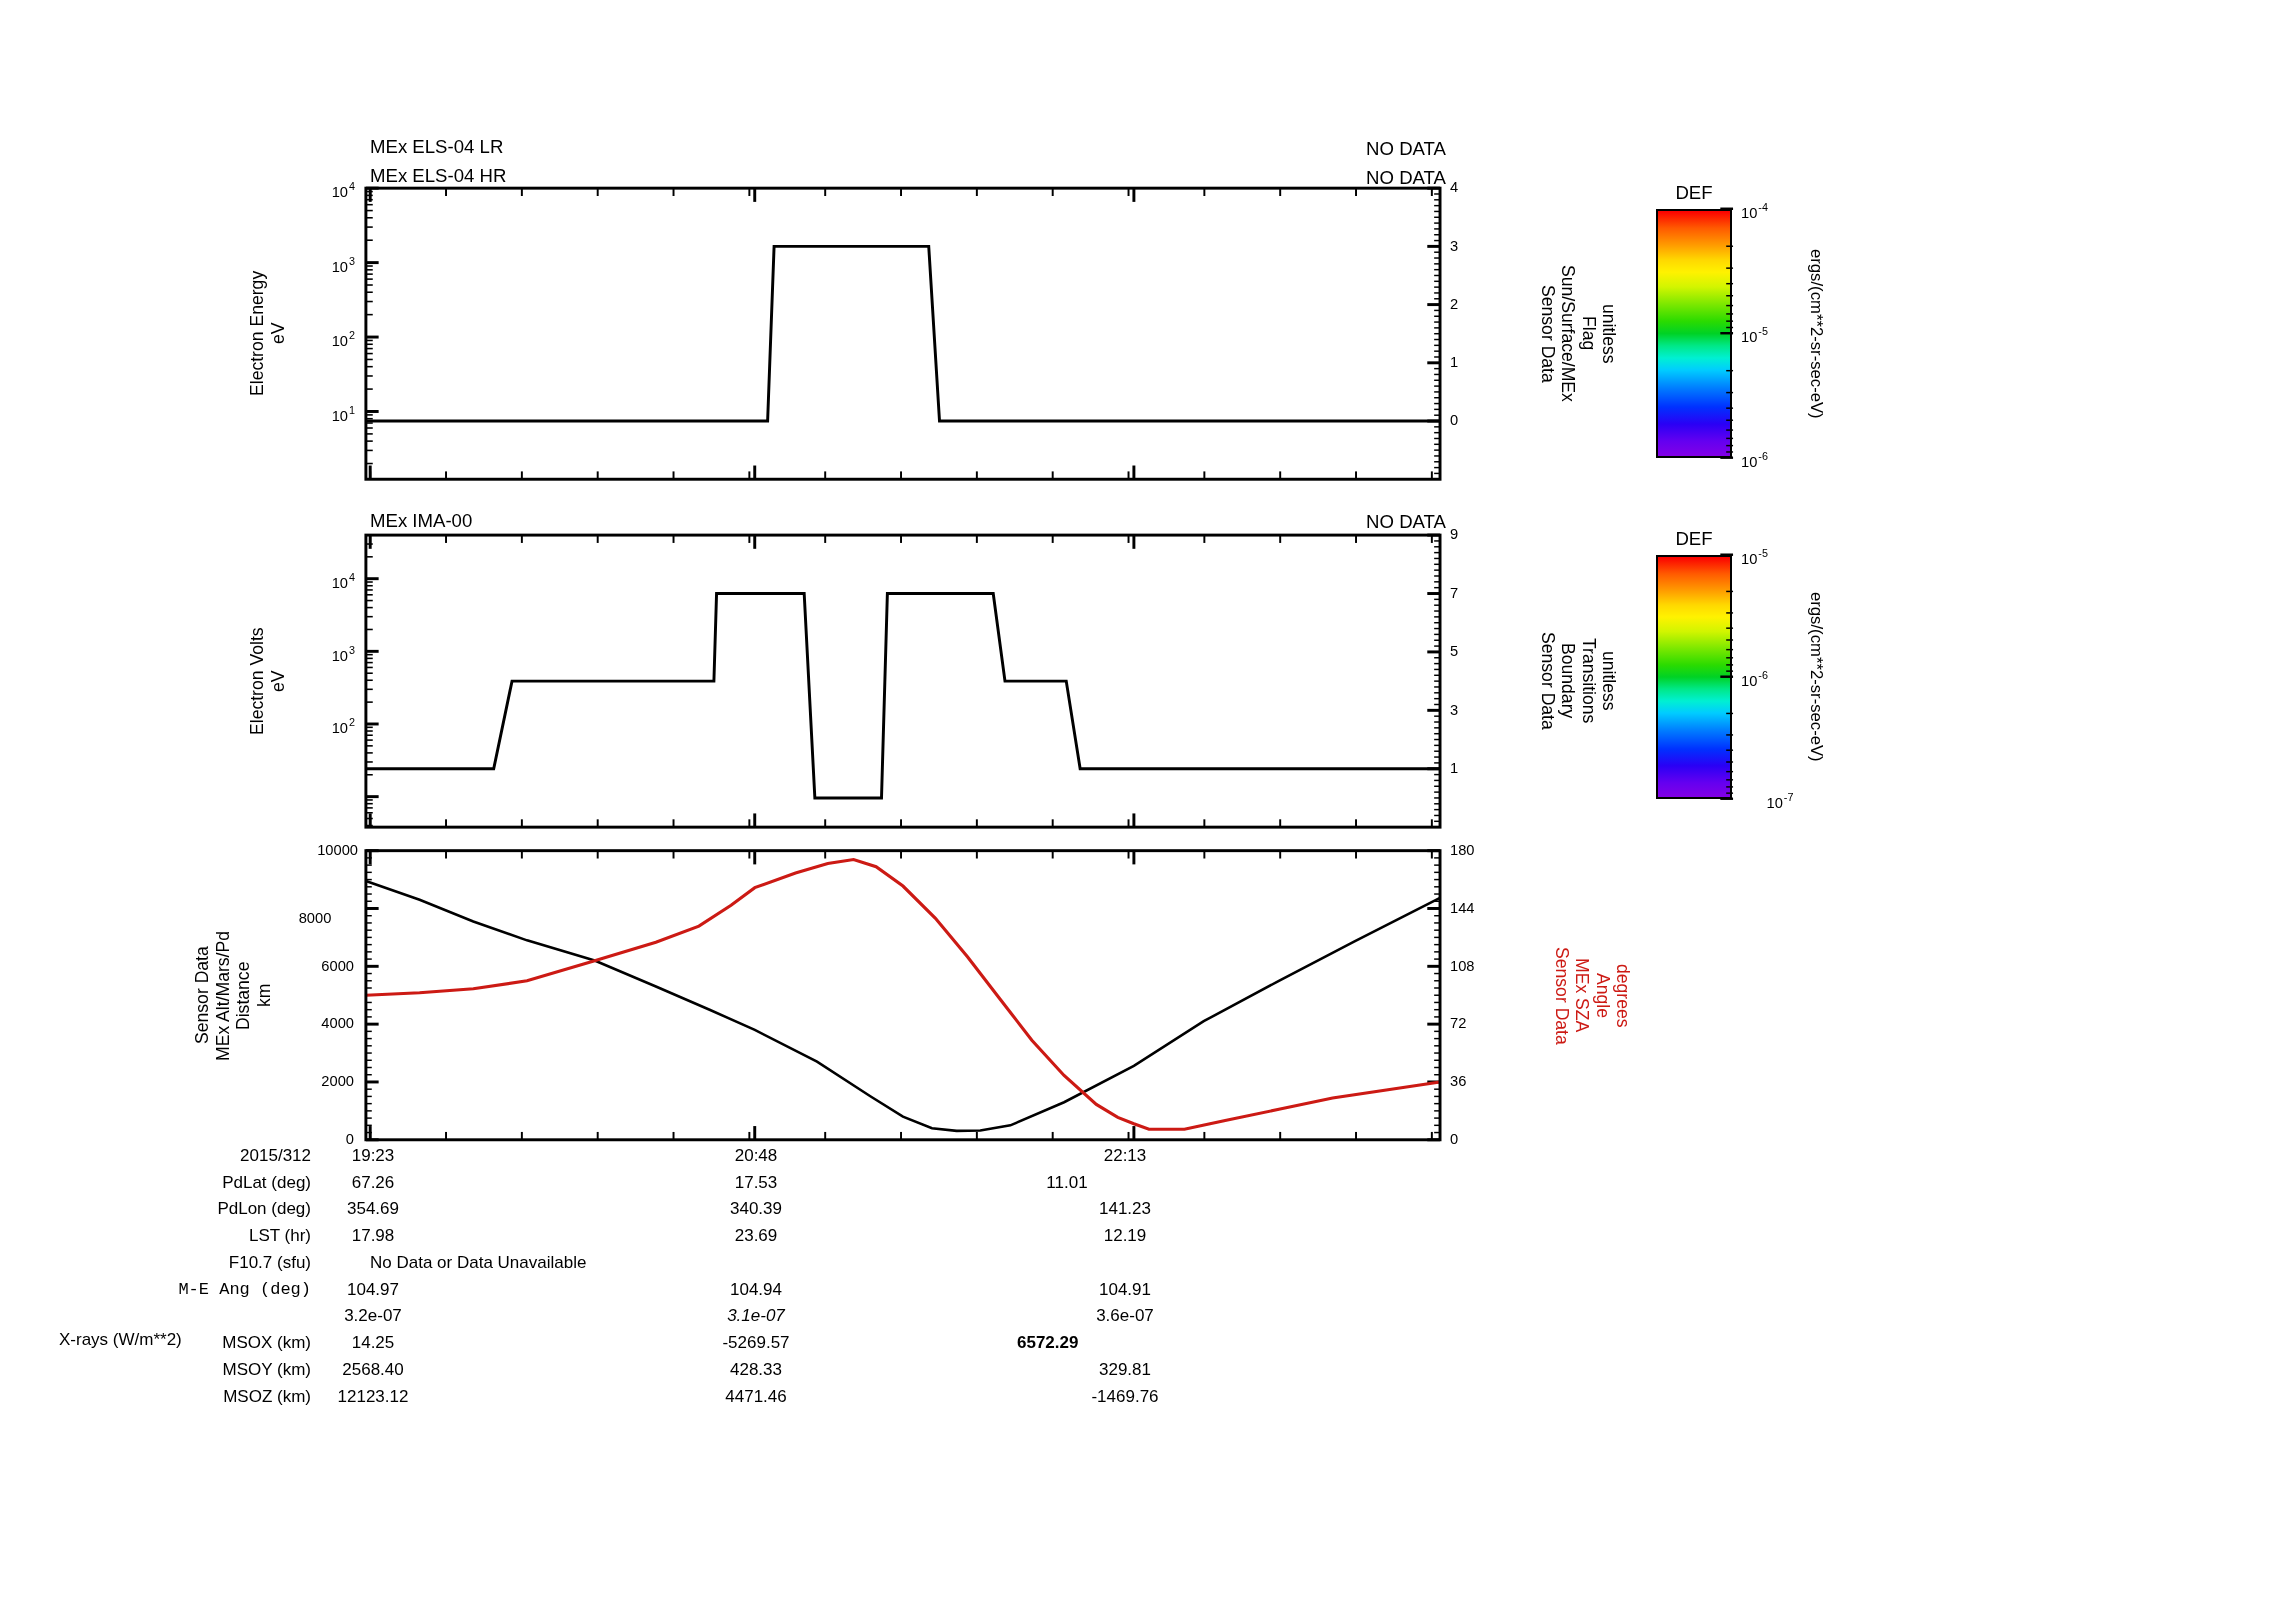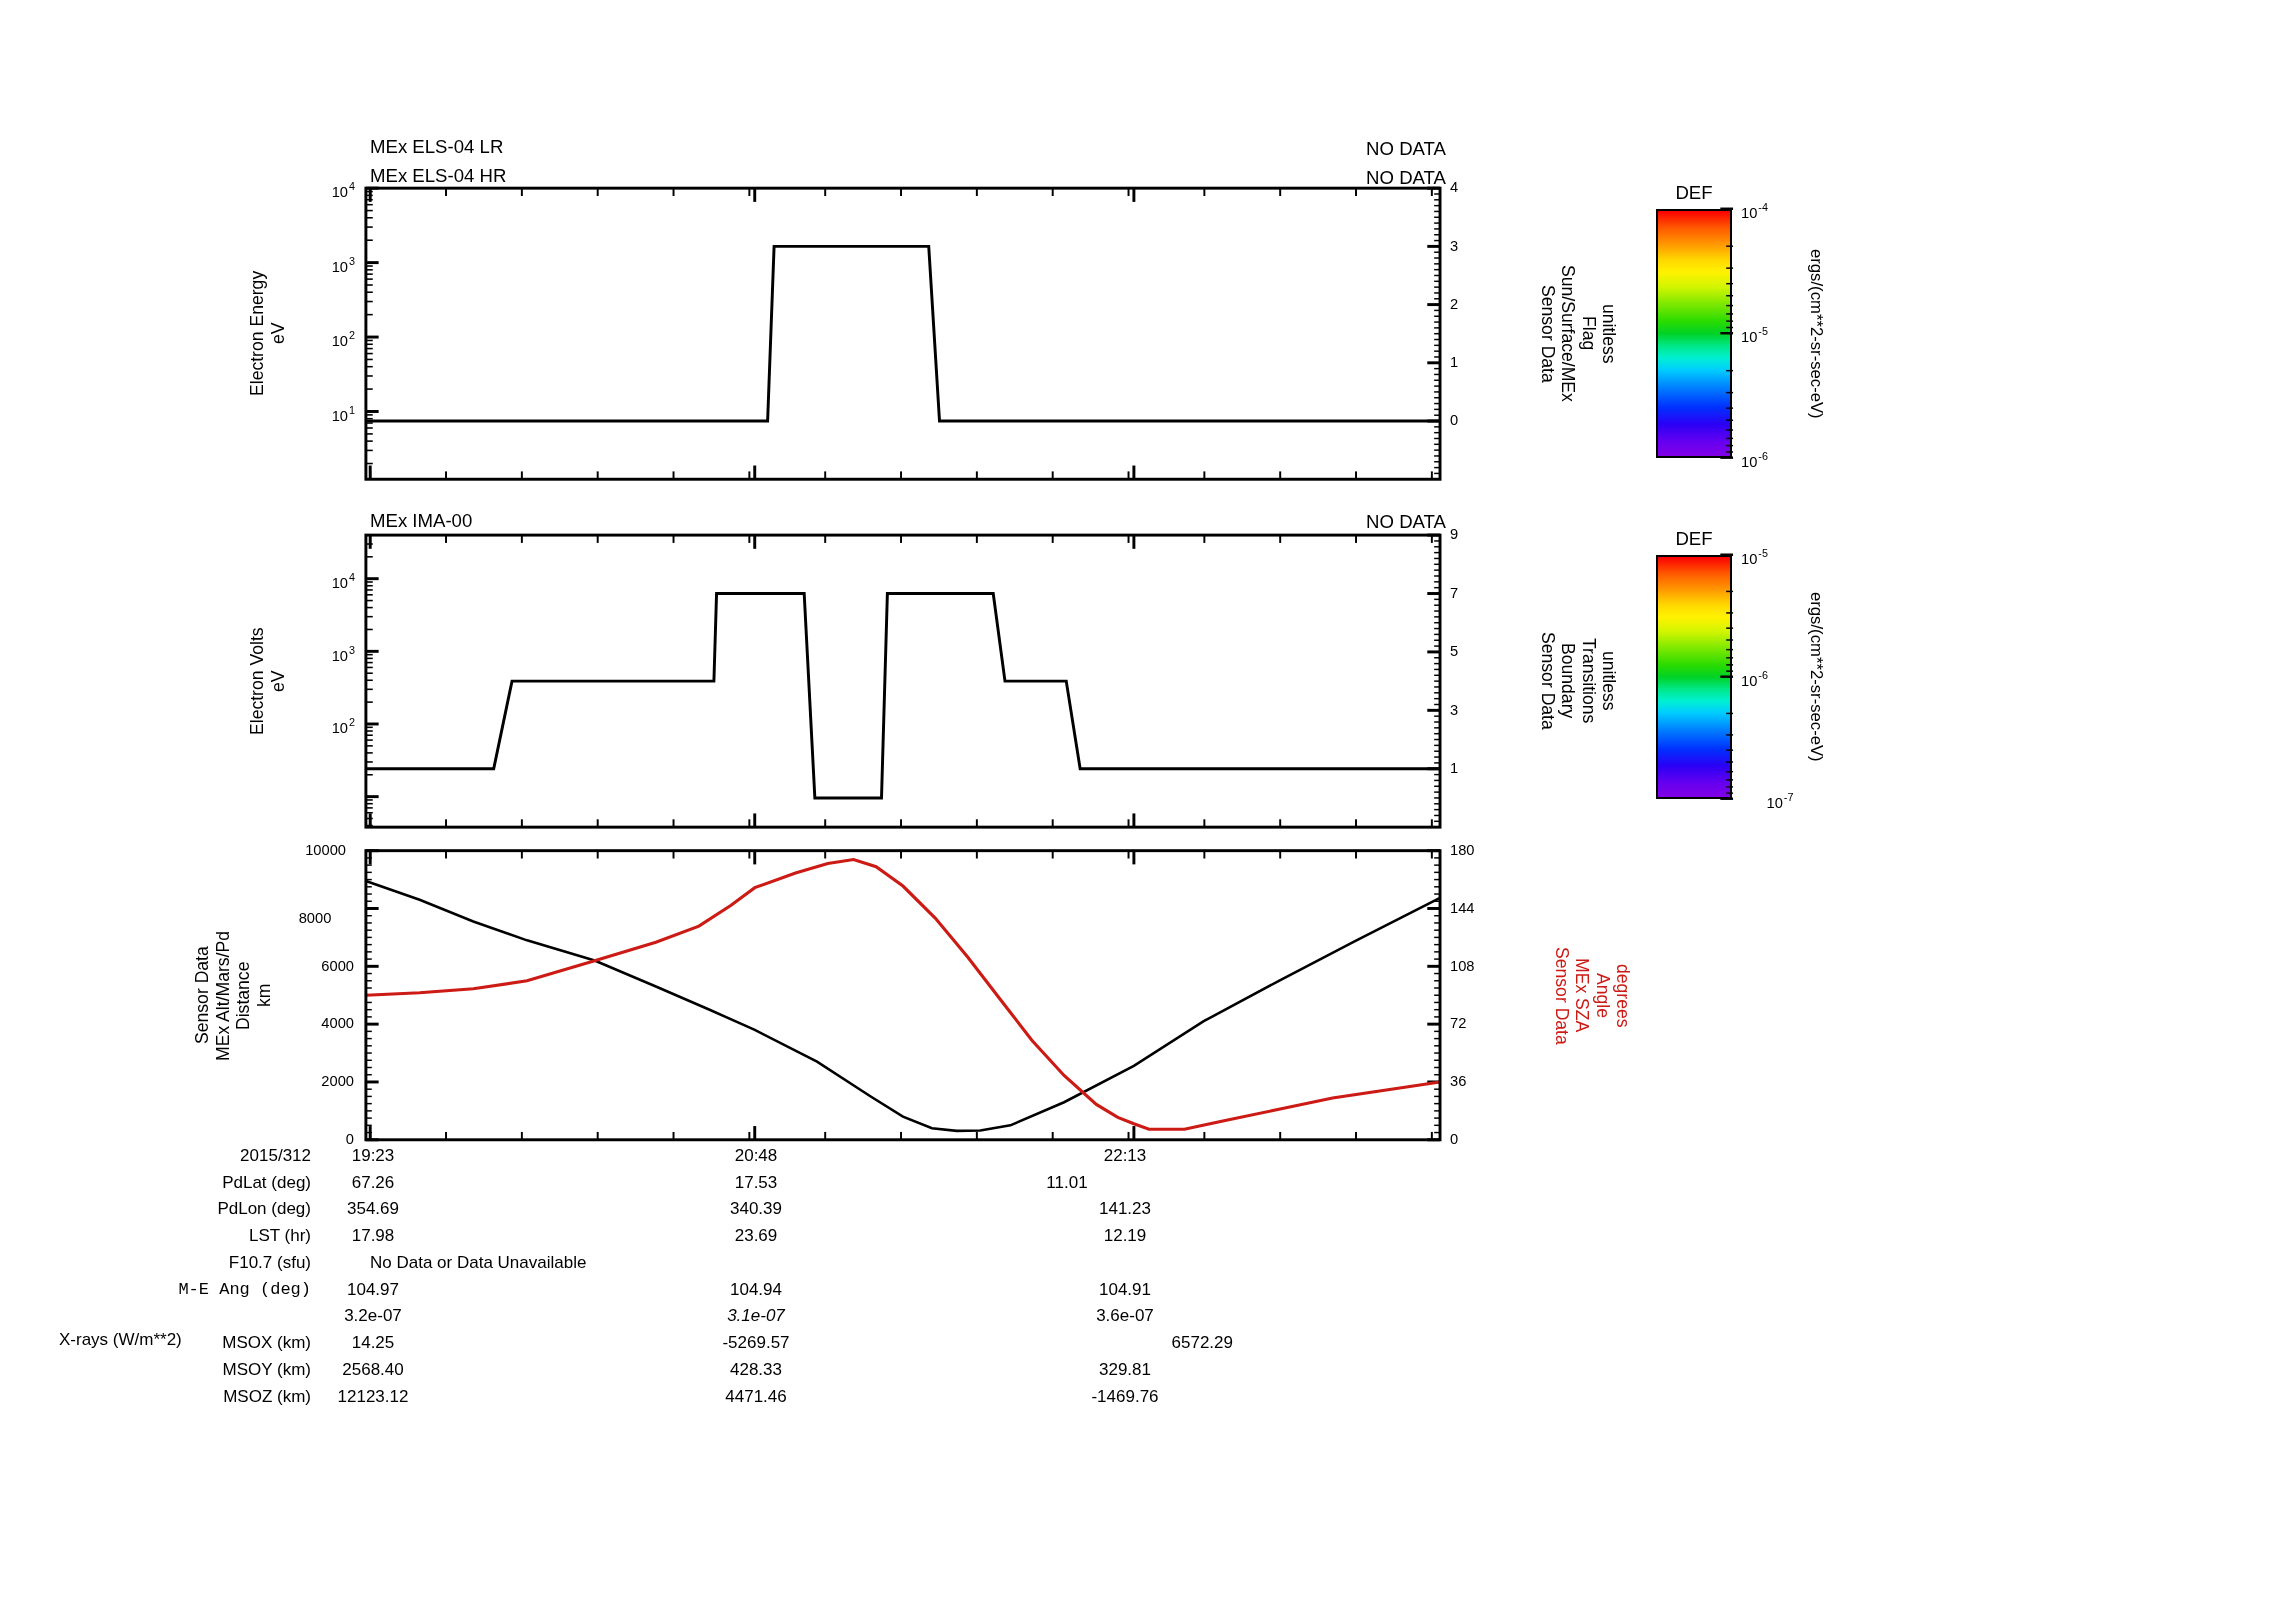--- a/index.html
+++ b/index.html
@@ -91,21 +91,21 @@
       <div class="abs ticklabel" style="left: 1450px; top: 352px; width: 78px; text-align: left;">1</div>
       <div class="abs ticklabel" style="left: 1450px; top: 410px; width: 78px; text-align: left;">0</div>
       <div class="abs ticklabel" style="left: 286px; top: 568px; width: 69px; text-align: right;">10<sup>4</sup></div>
       <div class="abs ticklabel" style="left: 286px; top: 641px; width: 69px; text-align: right;">10<sup>3</sup></div>
       <div class="abs ticklabel" style="left: 286px; top: 713px; width: 69px; text-align: right;">10<sup>2</sup></div>
       <div class="abs ticklabel" style="left: 1450px; top: 524px; width: 78px; text-align: left;">9</div>
       <div class="abs ticklabel" style="left: 1450px; top: 583px; width: 78px; text-align: left;">7</div>
       <div class="abs ticklabel" style="left: 1450px; top: 641px; width: 78px; text-align: left;">5</div>
       <div class="abs ticklabel" style="left: 1450px; top: 700px; width: 78px; text-align: left;">3</div>
       <div class="abs ticklabel" style="left: 1450px; top: 758px; width: 78px; text-align: left;">1</div>
-      <div class="abs ticklabel" style="left: 268px; top: 840px; width: 78px; text-align: right;">10000</div>
+      <div class="abs ticklabel" style="left: 280px; top: 840px; width: 78px; text-align: right;">10000</div>
       <div class="abs ticklabel" style="left: 276px; top: 908px; width: 78px; text-align: center;">8000</div>
       <div class="abs ticklabel" style="left: 276px; top: 956px; width: 78px; text-align: right;">6000</div>
       <div class="abs ticklabel" style="left: 276px; top: 1013px; width: 78px; text-align: right;">4000</div>
       <div class="abs ticklabel" style="left: 276px; top: 1071px; width: 78px; text-align: right;">2000</div>
       <div class="abs ticklabel" style="left: 276px; top: 1129px; width: 78px; text-align: right;">0</div>
       <div class="abs ticklabel" style="left: 1450px; top: 840px; width: 78px; text-align: left;">180</div>
       <div class="abs ticklabel" style="left: 1450px; top: 898px; width: 78px; text-align: left;">144</div>
       <div class="abs ticklabel" style="left: 1450px; top: 956px; width: 78px; text-align: left;">108</div>
       <div class="abs ticklabel" style="left: 1450px; top: 1013px; width: 78px; text-align: left;">72</div>
       <div class="abs ticklabel" style="left: 1450px; top: 1071px; width: 78px; text-align: left;">36</div>
@@ -140,21 +140,21 @@
       <div class="abs tcell" style="left: 265px; top: 1277px; width: 216px; text-align: center;">104.97</div>
       <div class="abs tcell" style="left: 648px; top: 1277px; width: 216px; text-align: center;">104.94</div>
       <div class="abs tcell" style="left: 1017px; top: 1277px; width: 216px; text-align: center;">104.91</div>
       <div class="abs tcell" style="left: 59px; top: 1327px; width: 252px; text-align: left;">X-rays (W/m**2)</div>
       <div class="abs tcell" style="left: 265px; top: 1303px; width: 216px; text-align: center;">3.2e-07</div>
       <div class="abs tcell" style="left: 648px; top: 1303px; width: 216px; text-align: center; font-style: italic;">3.1e-07</div>
       <div class="abs tcell" style="left: 1017px; top: 1303px; width: 216px; text-align: center;">3.6e-07</div>
       <div class="abs tcell" style="left: 59px; top: 1330px; width: 252px; text-align: right;">MSOX (km)</div>
       <div class="abs tcell" style="left: 265px; top: 1330px; width: 216px; text-align: center;">14.25</div>
       <div class="abs tcell" style="left: 648px; top: 1330px; width: 216px; text-align: center;">-5269.57</div>
-      <div class="abs tcell" style="left: 1017px; top: 1330px; width: 216px; text-align: right;">6572.29</div>
+      <div class="abs tcell" style="left: 1017px; top: 1330px; width: 216px; text-align: left; font-weight: bold;">6572.29</div>
       <div class="abs tcell" style="left: 59px; top: 1357px; width: 252px; text-align: right;">MSOY (km)</div>
       <div class="abs tcell" style="left: 265px; top: 1357px; width: 216px; text-align: center;">2568.40</div>
       <div class="abs tcell" style="left: 648px; top: 1357px; width: 216px; text-align: center;">428.33</div>
       <div class="abs tcell" style="left: 1017px; top: 1357px; width: 216px; text-align: center;">329.81</div>
       <div class="abs tcell" style="left: 59px; top: 1384px; width: 252px; text-align: right;">MSOZ (km)</div>
       <div class="abs tcell" style="left: 265px; top: 1384px; width: 216px; text-align: center;">12123.12</div>
       <div class="abs tcell" style="left: 648px; top: 1384px; width: 216px; text-align: center;">4471.46</div>
       <div class="abs tcell" style="left: 1017px; top: 1384px; width: 216px; text-align: center;">-1469.76</div>
     </div>
 

